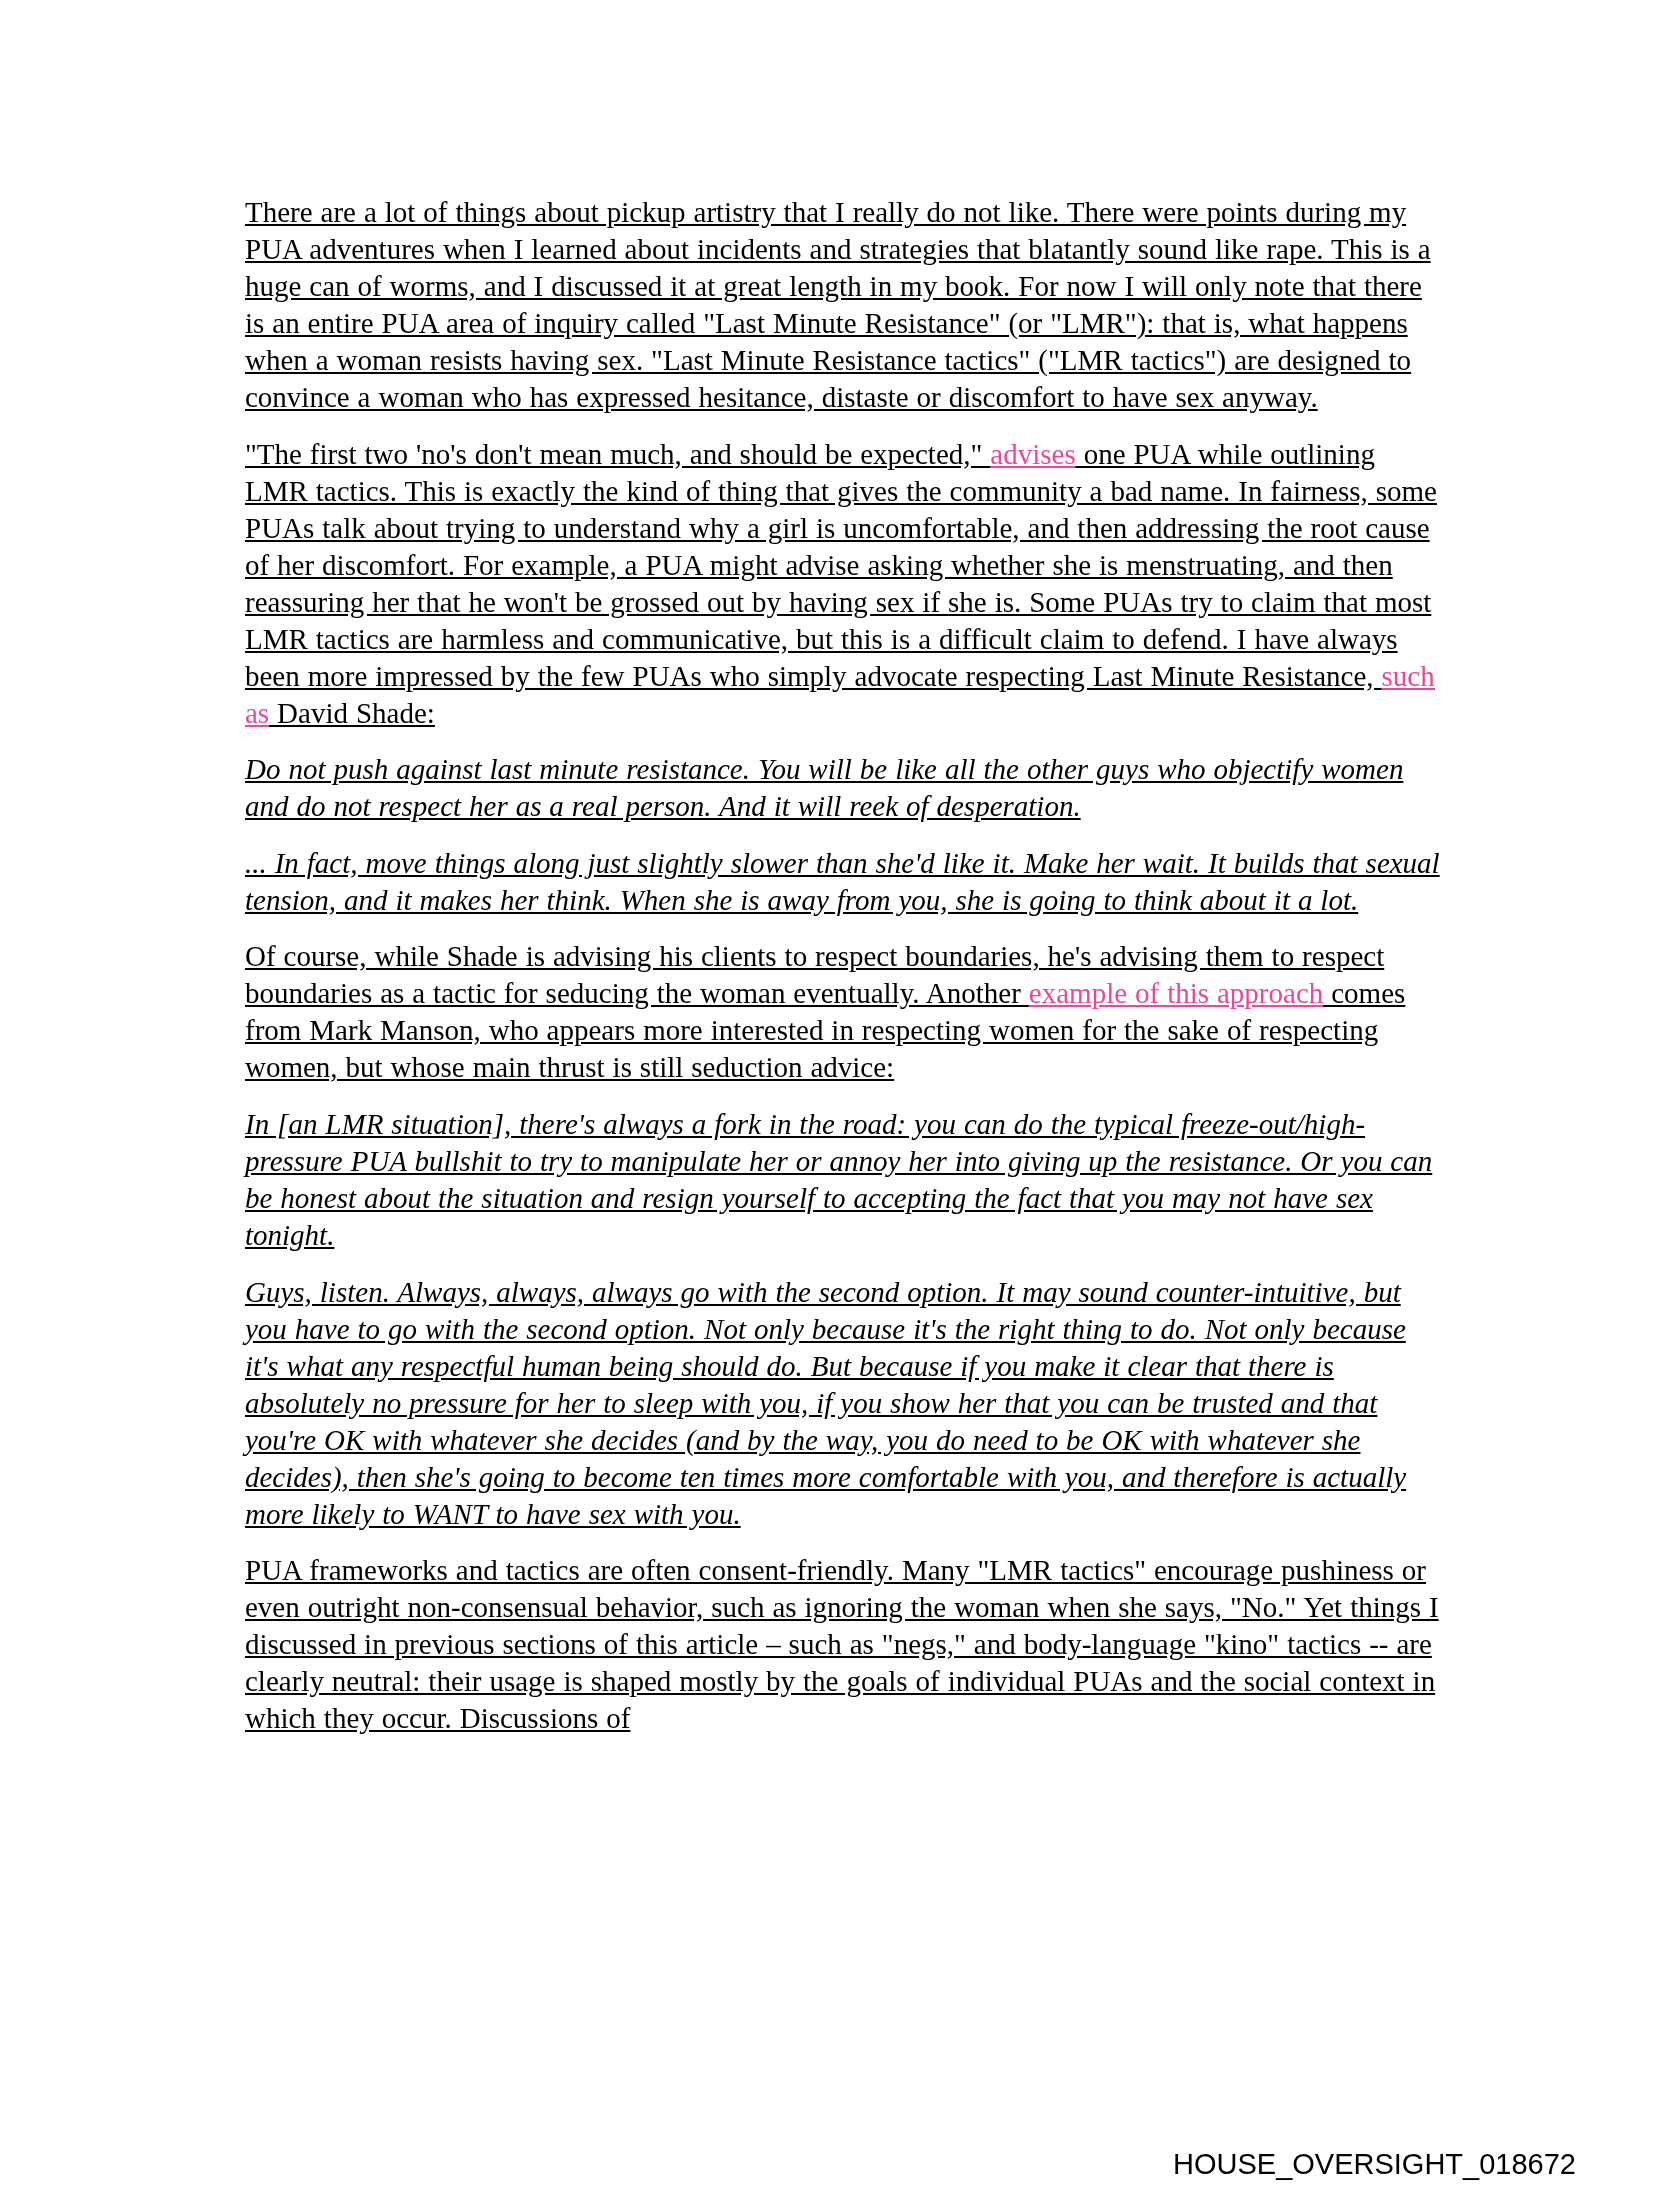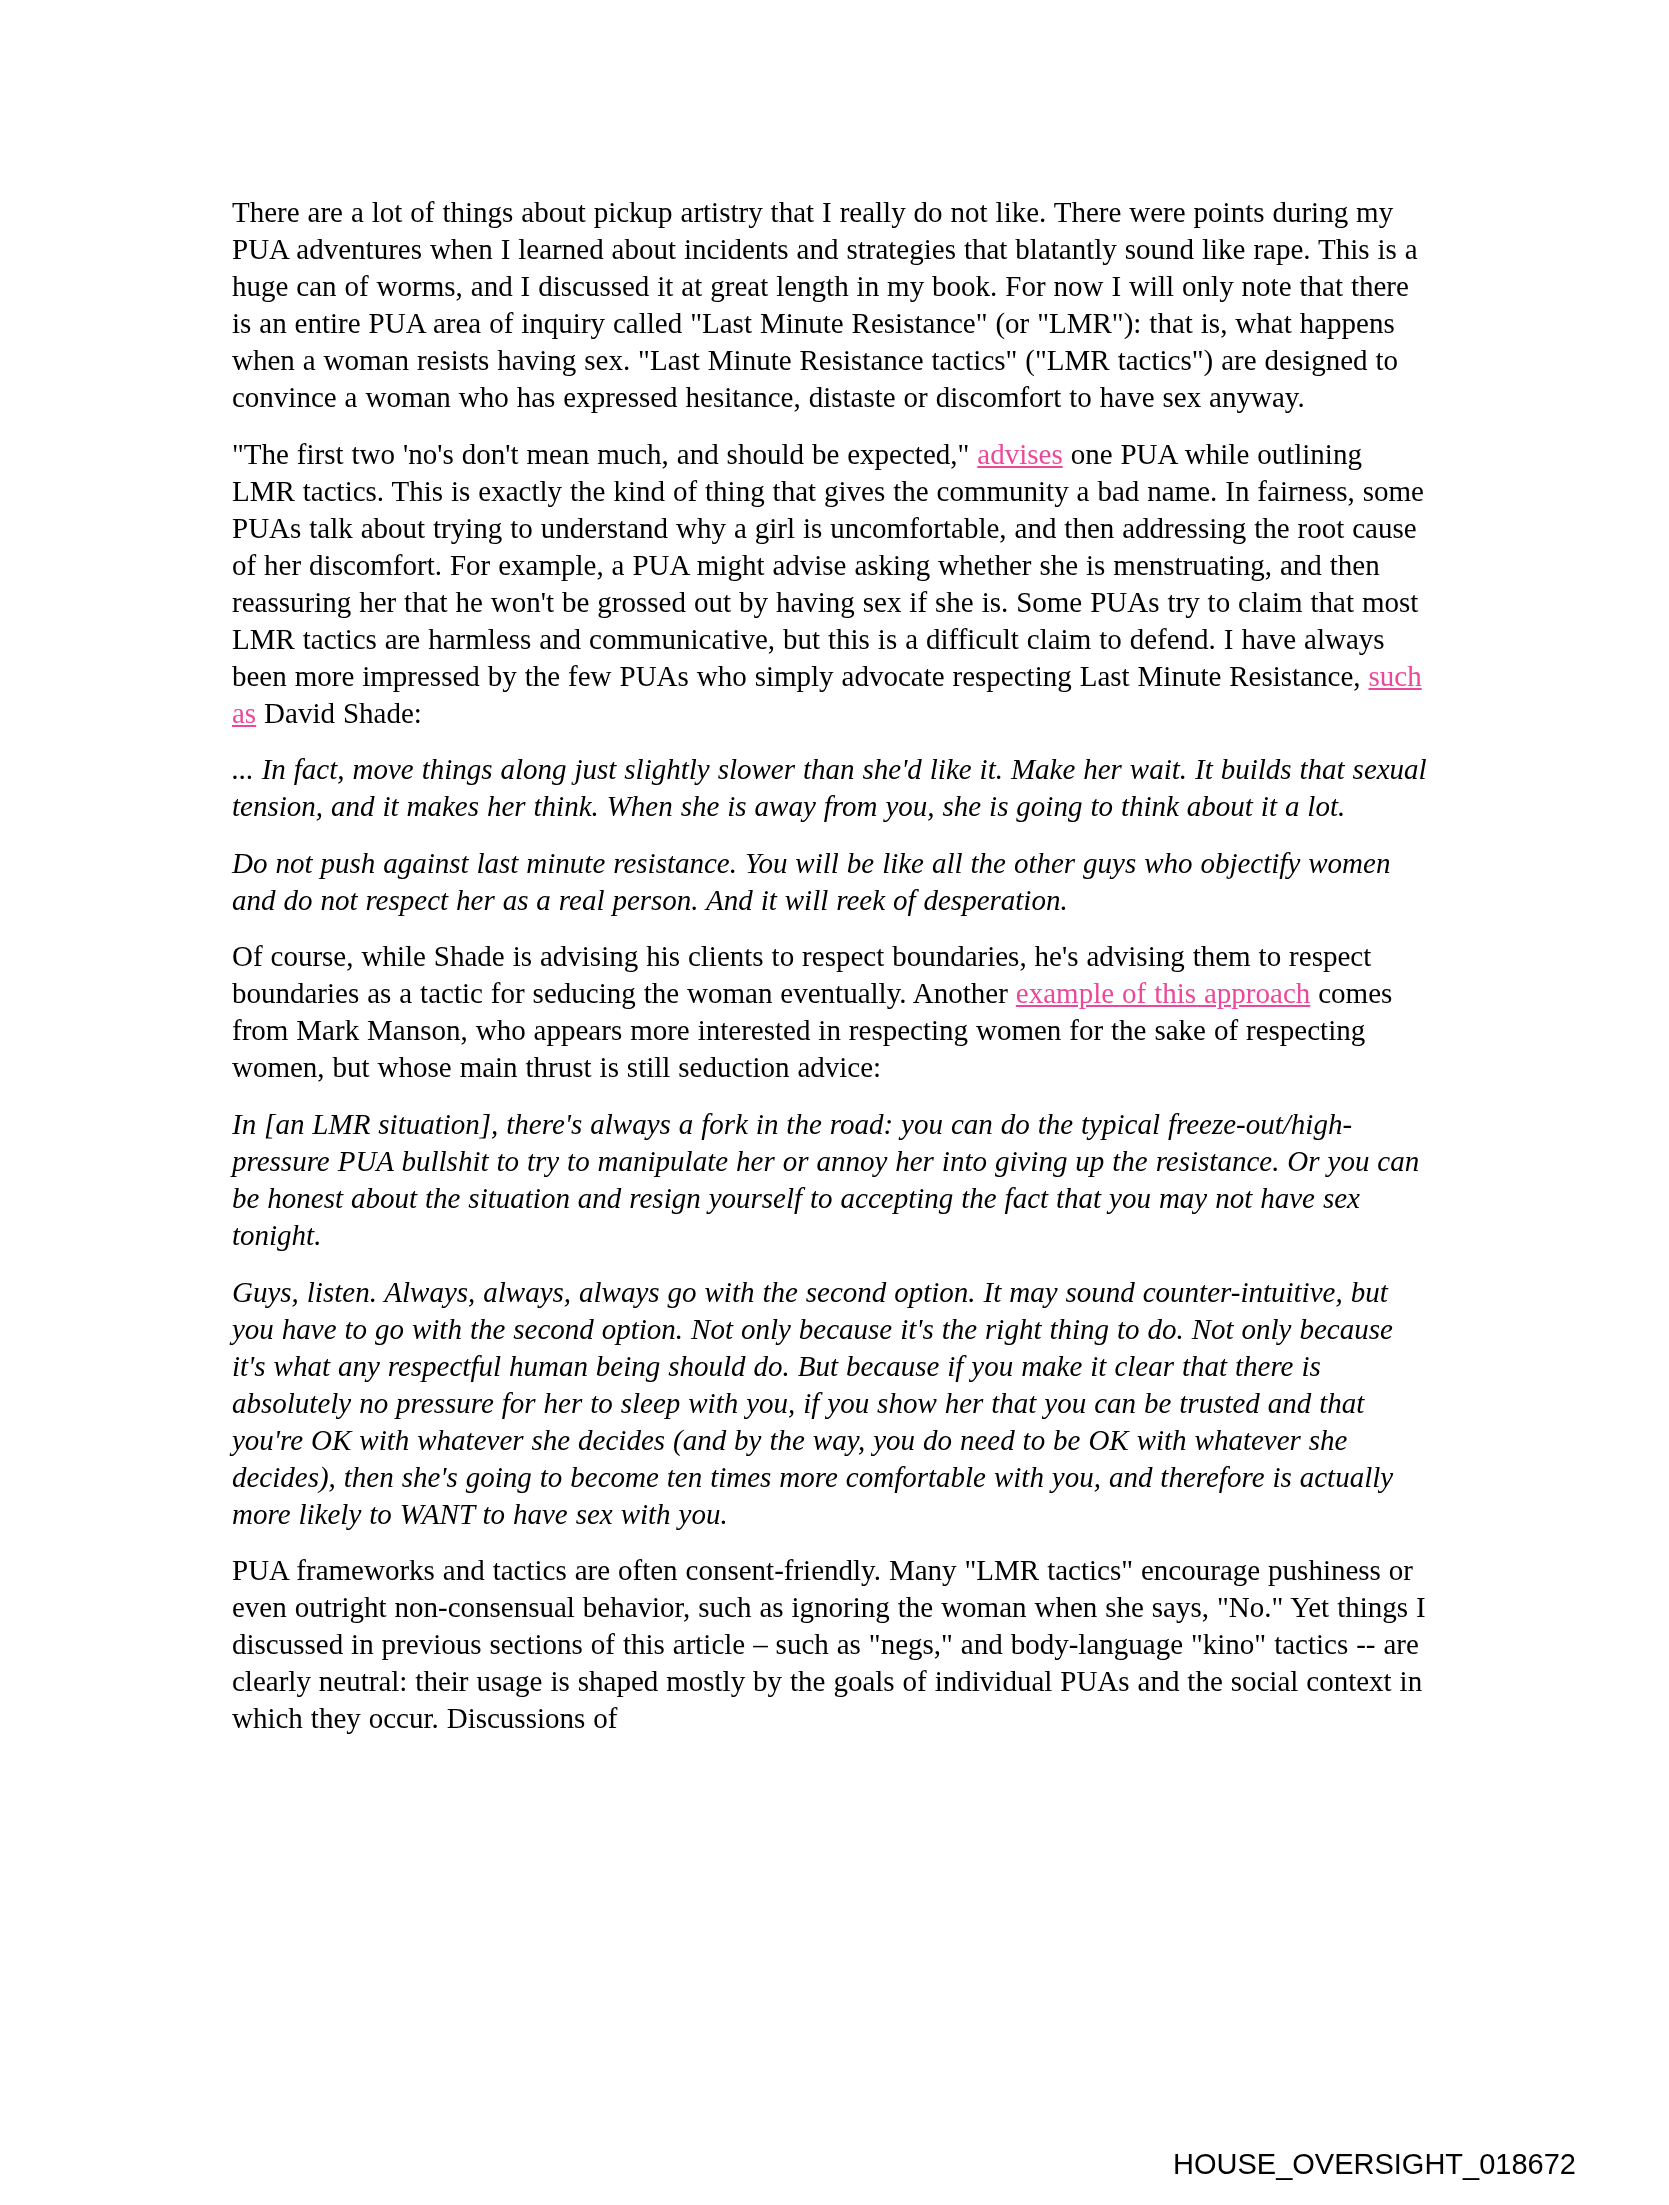--- a/index.html
+++ b/index.html
@@ -17,23 +17,24 @@
   .page {
     position: absolute;
     left: 0; top: 0;
     width: 1669px;
     height: 2205px;
     background: #ffffff;
     overflow: hidden;
   }
   .content {
     position: absolute;
-    left: 232px;
+    left: 245px;
     top: 194px;
     width: 1199px;
+    text-decoration: underline;
   }
   .content p {
     margin: 0 0 19.6px 0;
     font-size: 29px;
     line-height: 37px;
     text-align: left;
     word-spacing: 0.7px;
   }
   .content p.quote {
     font-style: italic;
@@ -57,23 +58,23 @@
 </head>
 <body>
 
 <div class="page">
   <div class="content">
 
     <p><span>There are a lot of things about pickup artistry that I really do not like. There were points during my PUA adventures when I learned about incidents and strategies that blatantly sound like rape. This is a huge can of worms, and I discussed it at great length in my book. For now I will only note that there is an entire PUA area of inquiry called "Last Minute Resistance" (or "LMR"): that is, what happens when a woman resists having sex. "Last Minute Resistance tactics" ("LMR tactics") are designed to convince a woman who has expressed hesitance, distaste or discomfort to have sex anyway.</span></p>
 
     <p><span>"The first two 'no's don't mean much, and should be expected," </span><a class="doclink">advises</a><span> one PUA while outlining LMR tactics. This is exactly the kind of thing that gives the community a bad name. In fairness, some PUAs talk about trying to understand why a girl is uncomfortable, and then addressing the root cause of her discomfort. For example, a PUA might advise asking whether she is menstruating, and then reassuring her that he won't be grossed out by having sex if she is. Some PUAs try to claim that most LMR tactics are harmless and communicative, but this is a difficult claim to defend. I have always been more impressed by the few PUAs who simply advocate respecting Last Minute Resistance, </span><a class="doclink">such as</a><span> David Shade:</span></p>
 
+    <p class="quote"><span>Do not push against last minute resistance. You will be like all the other guys who objectify women and do not respect her as a real person. And it will reek of desperation.</span></p>
+
     <p class="quote"><span>... In fact, move things along just slightly slower than she'd like it. Make her wait. It builds that sexual tension, and it makes her think. When she is away from you, she is going to think about it a lot.</span></p>
-
-    <p class="quote"><span>Do not push against last minute resistance. You will be like all the other guys who objectify women and do not respect her as a real person. And it will reek of desperation.</span></p>
 
     <p><span>Of course, while Shade is advising his clients to respect boundaries, he's advising them to respect boundaries as a tactic for seducing the woman eventually. Another </span><a class="doclink">example of this approach</a><span> comes from Mark Manson, who appears more interested in respecting women for the sake of respecting women, but whose main thrust is still seduction advice:</span></p>
 
     <p class="quote"><span>In [an LMR situation], there's always a fork in the road: you can do the typical freeze-out/high-pressure PUA bullshit to try to manipulate her or annoy her into giving up the resistance. Or you can be honest about the situation and resign yourself to accepting the fact that you may not have sex tonight.</span></p>
 
     <p class="quote"><span>Guys, listen. Always, always, always go with the second option. It may sound counter-intuitive, but you have to go with the second option. Not only because it's the right thing to do. Not only because it's what any respectful human being should do. But because if you make it clear that there is absolutely no pressure for her to sleep with you, if you show her that you can be trusted and that you're OK with whatever she decides (and by the way, you do need to be OK with whatever she decides), then she's going to become ten times more comfortable with you, and therefore is actually more likely to WANT to have sex with you.</span></p>
 
     <p><span>PUA frameworks and tactics are often consent-friendly. Many "LMR tactics" encourage pushiness or even outright non-consensual behavior, such as ignoring the woman when she says, "No." Yet things I discussed in previous sections of this article – such as "negs," and body-language "kino" tactics -- are clearly neutral: their usage is shaped mostly by the goals of individual PUAs and the social context in which they occur. Discussions of</span></p>
 
   </div>

